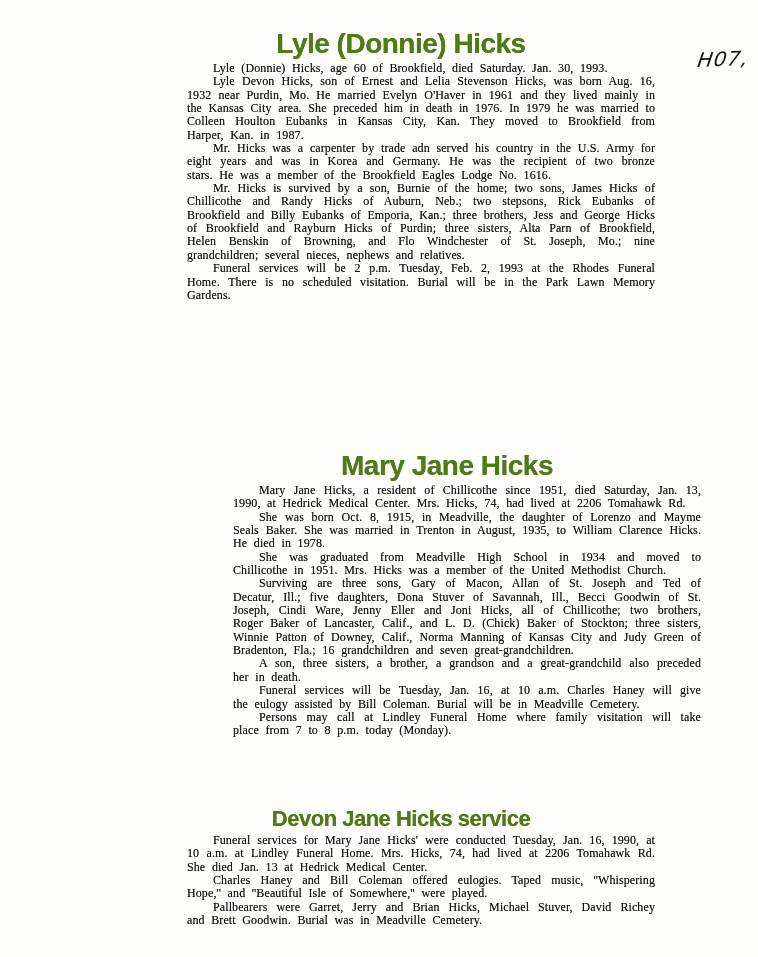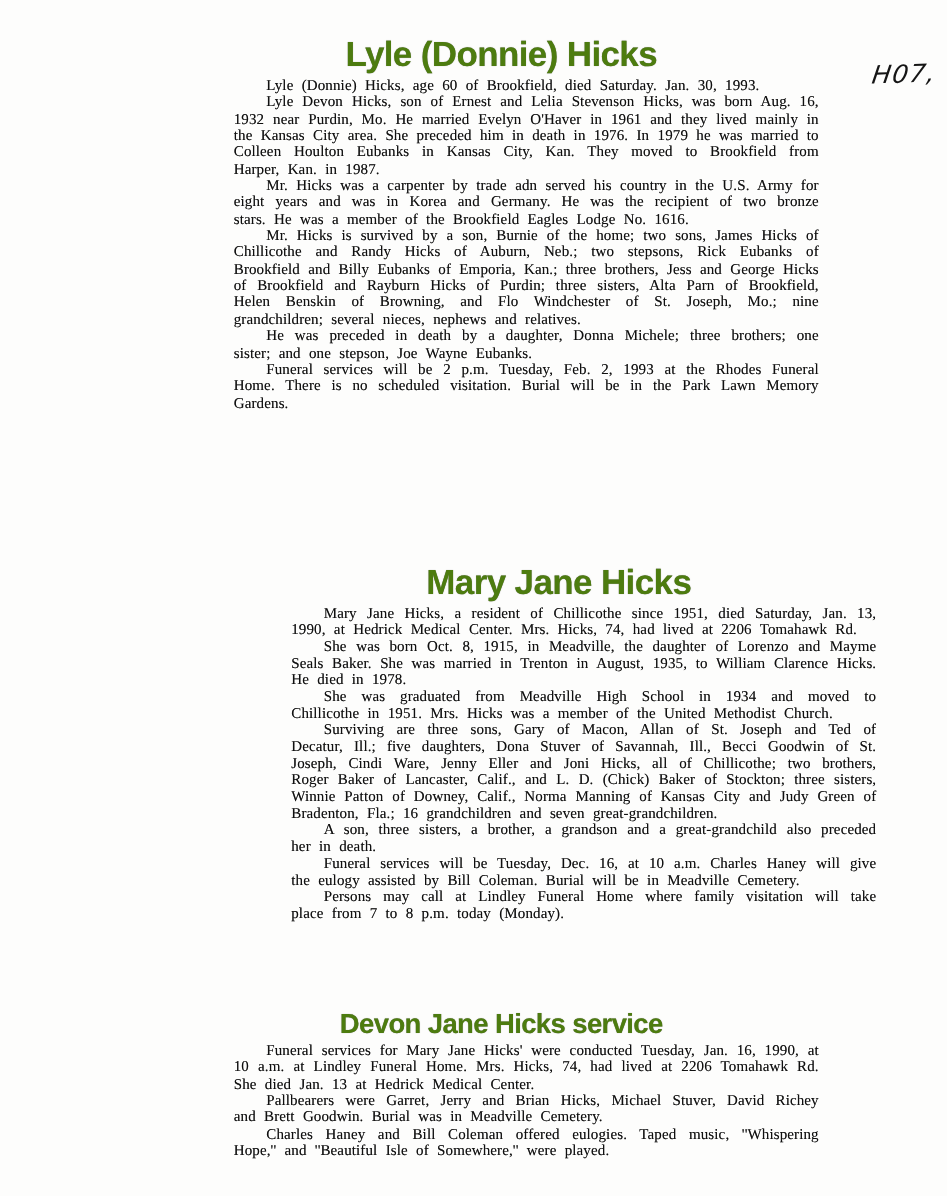--- a/index.html
+++ b/index.html
@@ -71,35 +71,34 @@
 <div class="page">
 
   <div class="annotation">H07,</div>
 
   <section class="obit" id="section-1">
     <h1>Lyle (Donnie) Hicks</h1>
     <p>Lyle (Donnie) Hicks, age 60 of Brookfield, died Saturday. Jan. 30, 1993.</p>
     <p>Lyle Devon Hicks, son of Ernest and Lelia Stevenson Hicks, was born Aug. 16, 1932 near Purdin, Mo. He married Evelyn O'Haver in 1961 and they lived mainly in the Kansas City area. She preceded him in death in 1976. In 1979 he was married to Colleen Houlton Eubanks in Kansas City, Kan. They moved to Brookfield from Harper, Kan. in 1987.</p>
     <p>Mr. Hicks was a carpenter by trade adn served his country in the U.S. Army for eight years and was in Korea and Germany. He was the recipient of two bronze stars. He was a member of the Brookfield Eagles Lodge No. 1616.</p>
     <p>Mr. Hicks is survived by a son, Burnie of the home; two sons, James Hicks of Chillicothe and Randy Hicks of Auburn, Neb.; two stepsons, Rick Eubanks of Brookfield and Billy Eubanks of Emporia, Kan.; three brothers, Jess and George Hicks of Brookfield and Rayburn Hicks of Purdin; three sisters, Alta Parn of Brookfield, Helen Benskin of Browning, and Flo Windchester of St. Joseph, Mo.; nine grandchildren; several nieces, nephews and relatives.</p>
-    <p>He was preceded in death by a daughter, Donna Michele; three brothers; one sister; and one stepson, Joe Wayne Eubanks.</p>
     <p>Funeral services will be 2 p.m. Tuesday, Feb. 2, 1993 at the Rhodes Funeral Home. There is no scheduled visitation. Burial will be in the Park Lawn Memory Gardens.</p>
   </section>
 
   <section class="obit" id="section-2">
     <h1>Mary Jane Hicks</h1>
     <p>Mary Jane Hicks, a resident of Chillicothe since 1951, died Saturday, Jan. 13, 1990, at Hedrick Medical Center. Mrs. Hicks, 74, had lived at 2206 Tomahawk Rd.</p>
     <p>She was born Oct. 8, 1915, in Meadville, the daughter of Lorenzo and Mayme Seals Baker. She was married in Trenton in August, 1935, to William Clarence Hicks. He died in 1978.</p>
     <p>She was graduated from Meadville High School in 1934 and moved to Chillicothe in 1951. Mrs. Hicks was a member of the United Methodist Church.</p>
     <p>Surviving are three sons, Gary of Macon, Allan of St. Joseph and Ted of Decatur, Ill.; five daughters, Dona Stuver of Savannah, Ill., Becci Goodwin of St. Joseph, Cindi Ware, Jenny Eller and Joni Hicks, all of Chillicothe; two brothers, Roger Baker of Lancaster, Calif., and L. D. (Chick) Baker of Stockton; three sisters, Winnie Patton of Downey, Calif., Norma Manning of Kansas City and Judy Green of Bradenton, Fla.; 16 grandchildren and seven great-grandchildren.</p>
     <p>A son, three sisters, a brother, a grandson and a great-grandchild also preceded her in death.</p>
-    <p>Funeral services will be Tuesday, Dec. 16, at 10 a.m. Charles Haney will give the eulogy assisted by Bill Coleman. Burial will be in Meadville Cemetery.</p>
+    <p>Funeral services will be Tuesday, Jan. 16, at 10 a.m. Charles Haney will give the eulogy assisted by Bill Coleman. Burial will be in Meadville Cemetery.</p>
     <p>Persons may call at Lindley Funeral Home where family visitation will take place from 7 to 8 p.m. today (Monday).</p>
   </section>
 
   <section class="obit" id="section-3">
     <h1 class="small">Devon Jane Hicks service</h1>
     <p>Funeral services for Mary Jane Hicks' were conducted Tuesday, Jan. 16, 1990, at 10 a.m. at Lindley Funeral Home. Mrs. Hicks, 74, had lived at 2206 Tomahawk Rd. She died Jan. 13 at Hedrick Medical Center.</p>
+    <p>Charles Haney and Bill Coleman offered eulogies. Taped music, ''Whispering Hope,'' and ''Beautiful Isle of Somewhere,'' were played.</p>
     <p>Pallbearers were Garret, Jerry and Brian Hicks, Michael Stuver, David Richey and Brett Goodwin. Burial was in Meadville Cemetery.</p>
-    <p>Charles Haney and Bill Coleman offered eulogies. Taped music, ''Whispering Hope,'' and ''Beautiful Isle of Somewhere,'' were played.</p>
   </section>
 
 </div>
 
 </body></html>

